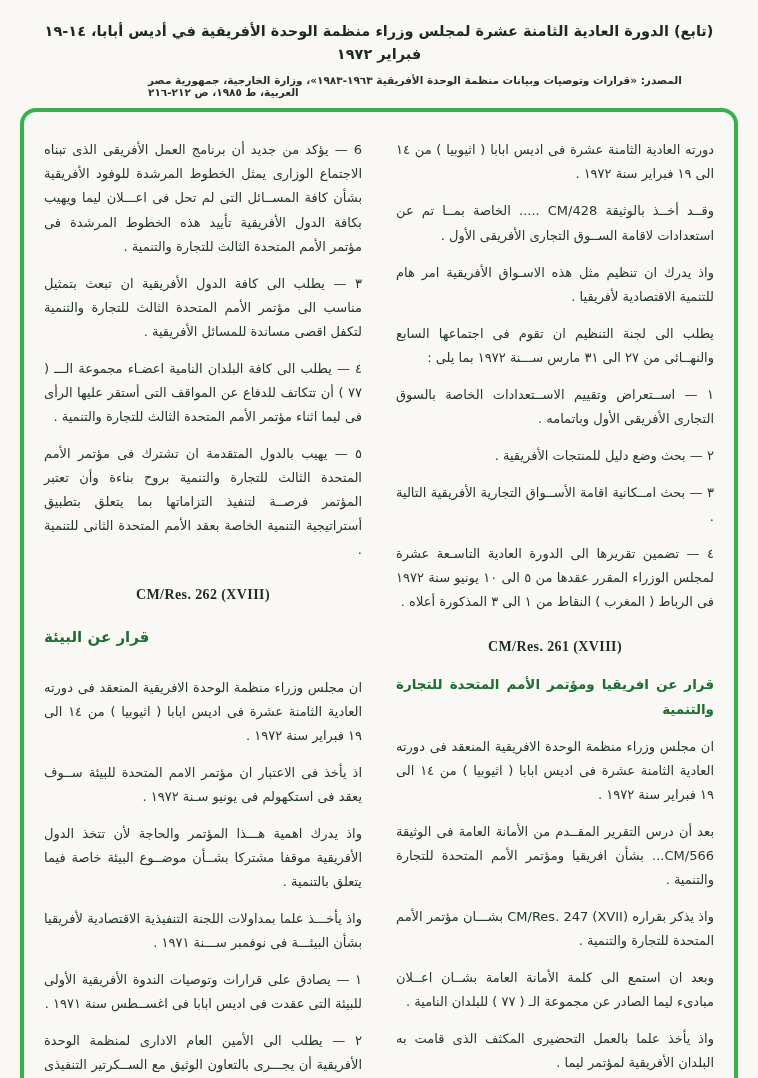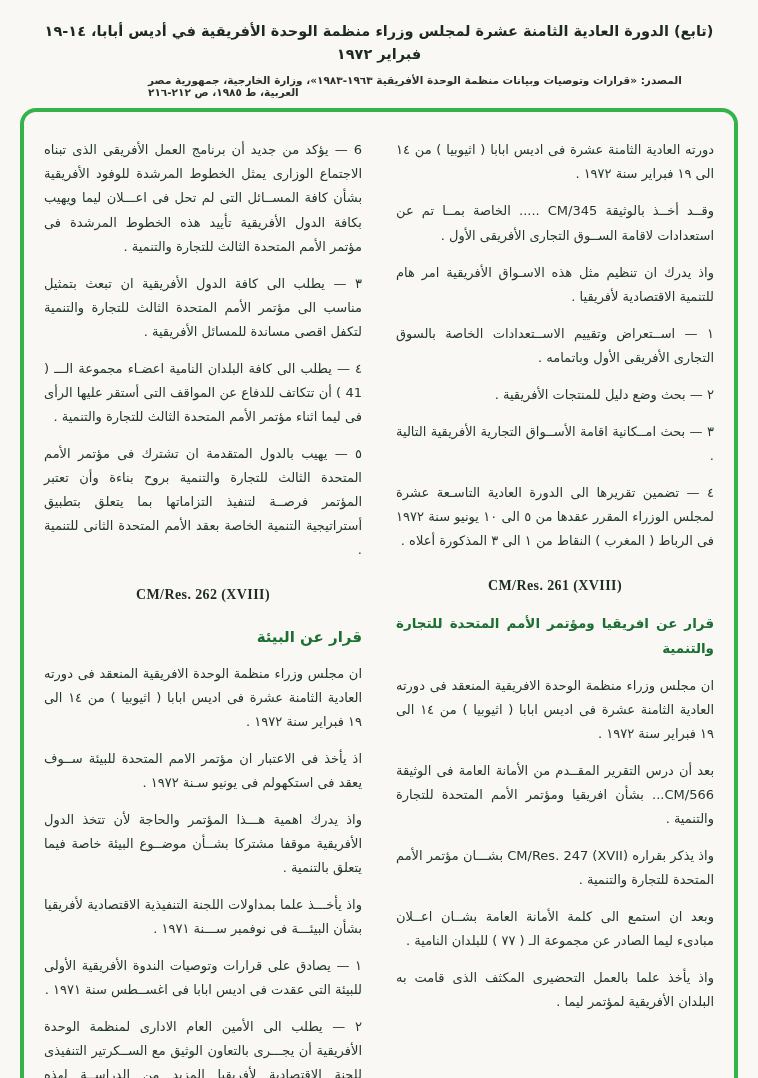--- a/index.html
+++ b/index.html
@@ -77,58 +77,59 @@
     margin:20px 0 12px;
     color:#1e2e22;
   }
   .para.heading{
     font-weight:bold;
     color:var(--heading-green);
     font-size:13.5px;
   }
   .para.heading-center{
     font-weight:bold;
-    text-align:right;
+    text-align:left;
     color:var(--heading-green);
     font-size:15px;
-    margin:16px 0 10px;
+    margin:16px 0 24px;
   }
 </style>
 </head>
 <body>
 
 <div class="page">
 
   <header class="page-header">
     <h1 class="doc-title">(تابع) الدورة العادية الثامنة عشرة لمجلس وزراء منظمة الوحدة الأفريقية في أديس أبابا، ١٤-١٩ فبراير ١٩٧٢</h1>
     <div class="doc-source">المصدر: «قرارات وتوصيات وبيانات منظمة الوحدة الأفريقية ١٩٦٣-١٩٨٣»، وزارة الخارجية، جمهورية مصر العربية، ط ١٩٨٥، ص ٢١٢-٢١٦</div>
   </header>
 
   <div class="content-frame">
     <div class="columns">
       <div class="col">
           <p class="para body">دورته العادية الثامنة عشرة فى اديس ابابا ( اثيوبيا ) من ١٤ الى ١٩ فبراير سنة ١٩٧٢ .</p>
-          <p class="para body">وقــد أخــذ بالوثيقة CM/345 ..... الخاصة بمــا تم عن استعدادات لاقامة الســوق التجارى الأفريقى الأول .</p>
+          <p class="para body">وقــد أخــذ بالوثيقة CM/428 ..... الخاصة بمــا تم عن استعدادات لاقامة الســوق التجارى الأفريقى الأول .</p>
           <p class="para body">واذ يدرك ان تنظيم مثل هذه الاسـواق الأفريقية امر هام للتنمية الاقتصادية لأفريقيا .</p>
+          <p class="para body">يطلب الى لجنة التنظيم ان تقوم فى اجتماعها السابع والنهــائى من ٢٧ الى ٣١ مارس ســـنة ١٩٧٢ بما يلى :</p>
           <p class="para body">١ — اســتعراض وتقييم الاســتعدادات الخاصة بالسوق التجارى الأفريقى الأول وباتمامه .</p>
           <p class="para body">٢ — بحث وضع دليل للمنتجات الأفريقية .</p>
           <p class="para body">٣ — بحث امــكانية اقامة الأســواق التجارية الأفريقية التالية .</p>
           <p class="para body">٤ — تضمين تقريرها الى الدورة العادية التاسـعة عشرة لمجلس الوزراء المقرر عقدها من ٥ الى ١٠ يونيو سنة ١٩٧٢ فى الرباط ( المغرب ) النقاط من ١ الى ٣ المذكورة أعلاه .</p>
           <p class="para rescode" dir="ltr">CM/Res. 261 (XVIII)</p>
           <p class="para heading">قرار عن افريقيا ومؤتمر الأمم المتحدة للتجارة والتنمية</p>
           <p class="para body">ان مجلس وزراء منظمة الوحدة الافريقية المنعقد فى دورته العادية الثامنة عشرة فى اديس ابابا ( اثيوبيا ) من ١٤ الى ١٩ فبراير سنة ١٩٧٢ .</p>
           <p class="para body">بعد أن درس التقرير المقــدم من الأمانة العامة فى الوثيقة CM/566... بشأن افريقيا ومؤتمر الأمم المتحدة للتجارة والتنمية .</p>
           <p class="para body">واذ يذكر بقراره CM/Res. 247 (XVII) بشـــان مؤتمر الأمم المتحدة للتجارة والتنمية .</p>
           <p class="para body">وبعد ان استمع الى كلمة الأمانة العامة بشــان اعــلان مبادىء ليما الصادر عن مجموعة الـ ( ٧٧ ) للبلدان النامية .</p>
           <p class="para body">واذ يأخذ علما بالعمل التحضيرى المكثف الذى قامت به البلدان الأفريقية لمؤتمر ليما .</p>
         </div>
       <div class="col">
           <p class="para body">6 — يؤكد من جديد أن برنامج العمل الأفريقى الذى تبناه الاجتماع الوزارى يمثل الخطوط المرشدة للوفود الأفريقية بشأن كافة المســائل التى لم تحل فى اعـــلان ليما ويهيب بكافة الدول الأفريقية تأييد هذه الخطوط المرشدة فى مؤتمر الأمم المتحدة الثالث للتجارة والتنمية .</p>
           <p class="para body">٣ — يطلب الى كافة الدول الأفريقية ان تبعث بتمثيل مناسب الى مؤتمر الأمم المتحدة الثالث للتجارة والتنمية لتكفل اقصى مساندة للمسائل الأفريقية .</p>
-          <p class="para body">٤ — يطلب الى كافة البلدان النامية اعضـاء مجموعة الـــ ( 41 ) أن تتكاتف للدفاع عن المواقف التى أستقر عليها الرأى فى ليما اثناء مؤتمر الأمم المتحدة الثالث للتجارة والتنمية .</p>
+          <p class="para body">٤ — يطلب الى كافة البلدان النامية اعضـاء مجموعة الـــ ( ٧٧ ) أن تتكاتف للدفاع عن المواقف التى أستقر عليها الرأى فى ليما اثناء مؤتمر الأمم المتحدة الثالث للتجارة والتنمية .</p>
           <p class="para body">٥ — يهيب بالدول المتقدمة ان تشترك فى مؤتمر الأمم المتحدة الثالث للتجارة والتنمية بروح بناءة وأن تعتبر المؤتمر فرصــة لتنفيذ التزاماتها بما يتعلق بتطبيق أستراتيجية التنمية الخاصة بعقد الأمم المتحدة الثانى للتنمية .</p>
           <p class="para rescode" dir="ltr">CM/Res. 262 (XVIII)</p>
           <p class="para heading-center">قرار عن البيئة</p>
           <p class="para body">ان مجلس وزراء منظمة الوحدة الافريقية المنعقد فى دورته العادية الثامنة عشرة فى اديس ابابا ( اثيوبيا ) من ١٤ الى ١٩ فبراير سنة ١٩٧٢ .</p>
           <p class="para body">اذ يأخذ فى الاعتبار ان مؤتمر الامم المتحدة للبيئة ســوف يعقد فى استكهولم فى يونيو سـنة ١٩٧٢ .</p>
           <p class="para body">واذ يدرك اهمية هـــذا المؤتمر والحاجة لأن تتخذ الدول الأفريقية موقفا مشتركا بشــأن موضــوع البيئة خاصة فيما يتعلق بالتنمية .</p>
           <p class="para body">واذ يأخـــذ علما بمداولات اللجنة التنفيذية الاقتصادية لأفريقيا بشأن البيئـــة فى نوفمبر ســـنة ١٩٧١ .</p>
           <p class="para body">١ — يصادق على قرارات وتوصيات الندوة الأفريقية الأولى للبيئة التى عقدت فى اديس ابابا فى اغســطس سنة ١٩٧١ .</p>
           <p class="para body">٢ — يطلب الى الأمين العام الادارى لمنظمة الوحدة الأفريقية أن يجـــرى بالتعاون الوثيق مع الســكرتير التنفيذى للجنة الاقتصادية لأفريقيا المزيد من الدراســة لهذه المســألة قبل مؤتمر استكهولم بغية تنســيق الموقف الأفريقى فيما يتعلق بما يلى :</p>
         </div>

